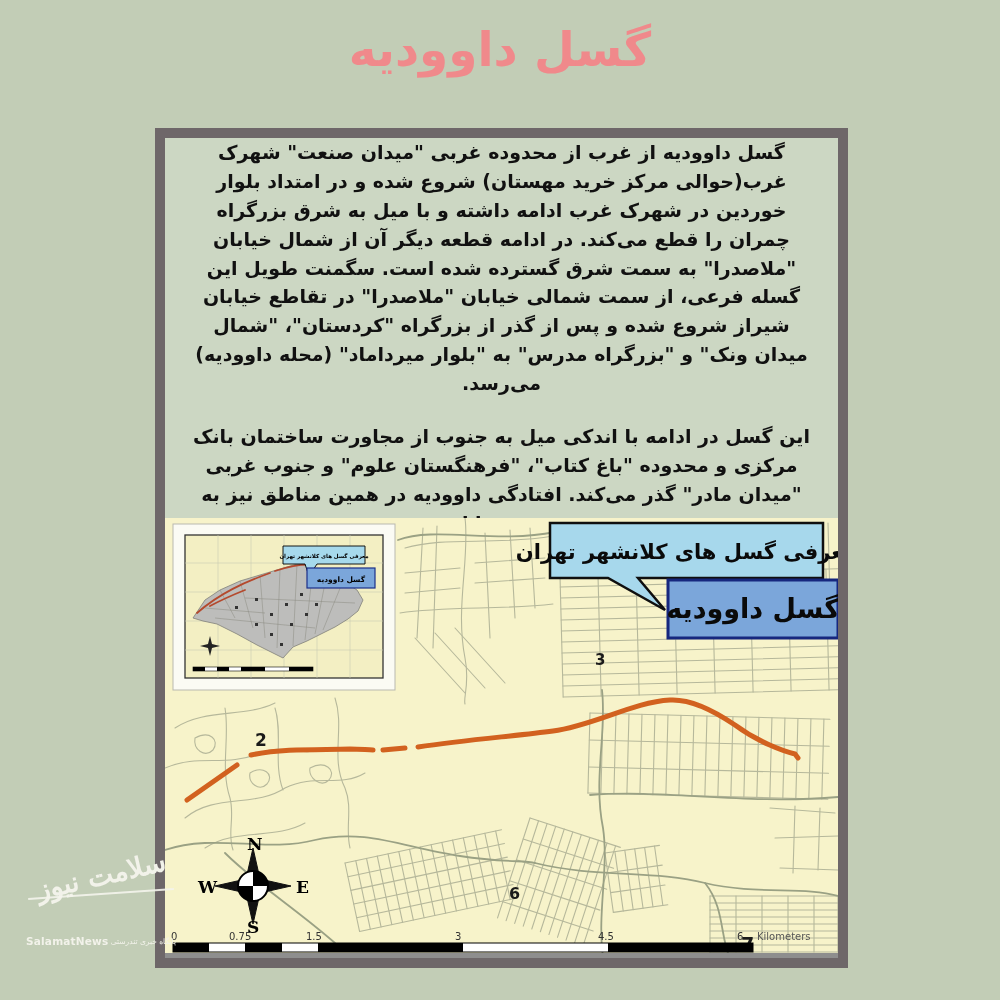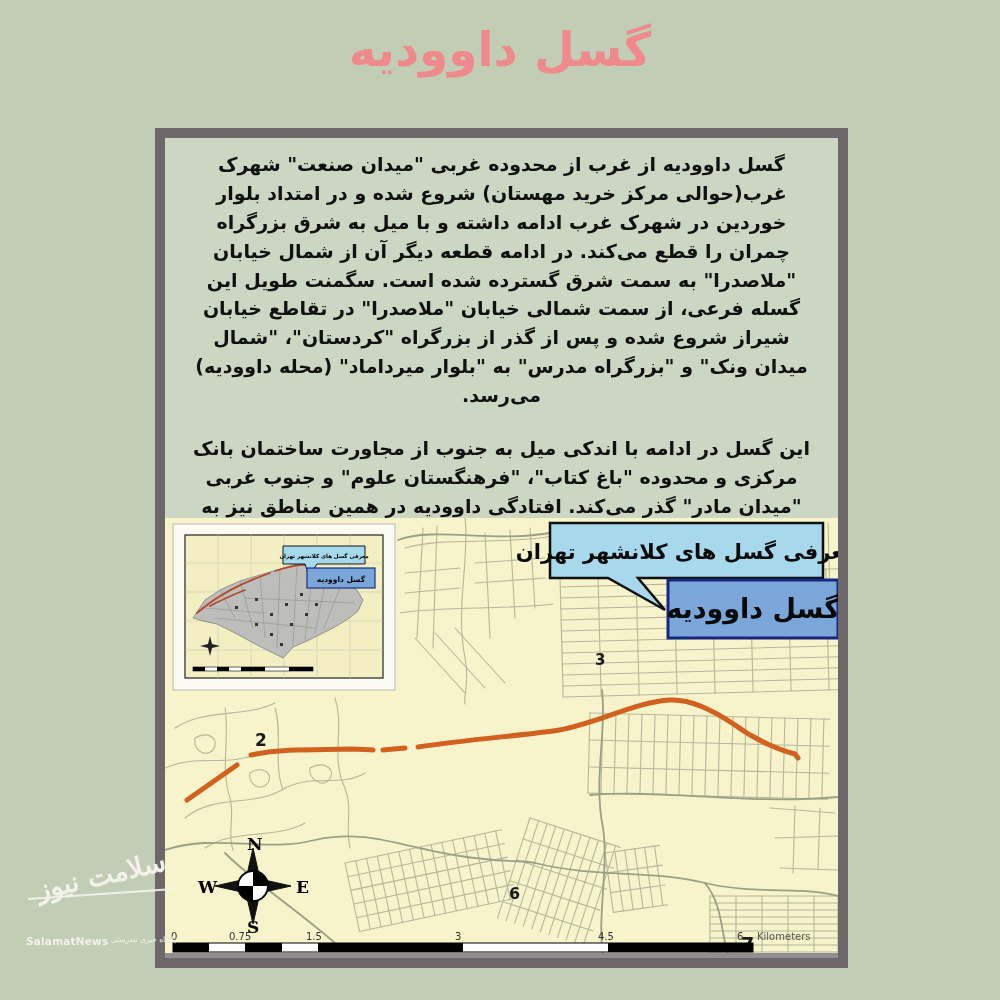--- a/index.html
+++ b/index.html
@@ -12,40 +12,40 @@
     position:absolute;top:22px;left:0;width:1000px;
     text-align:center;font-size:47px;font-weight:bold;color:#f0898b;
     direction:rtl;
   }
   .panel{
     position:absolute;left:155px;top:128px;width:693px;height:840px;
     border:10px solid #6e6769;box-sizing:border-box;background:#ccd7c3;
   }
   .article{
     position:absolute;top:0;left:0;width:673px;height:380px;
-    box-sizing:border-box;padding:12px 26px 0 26px;
+    box-sizing:border-box;padding:0 26px 0 26px;
     direction:rtl;text-align:center;color:#111;
   }
   .article p{
     margin:0 0 24px 0;font-size:19px;font-weight:700;line-height:1.52;
   }
   .map-wrap{position:absolute;left:0;bottom:0;width:673px;height:440px;}
   .map-wrap svg{display:block;}
   svg text{font-family:"DejaVu Sans","Liberation Sans",sans-serif;}
   .compass-letter{font-family:"DejaVu Serif","Liberation Serif",serif;font-weight:bold;}
   .watermark{
     position:absolute;left:26px;top:862px;width:150px;color:#f2f2ea;
   }
   .wm-fa{
     font-size:27px;font-weight:bold;direction:rtl;text-align:center;
     transform:rotate(-13deg);letter-spacing:1px;line-height:1.0;
     font-family:"DejaVu Serif","Liberation Serif",serif;
   }
   .wm-line{border-bottom:2px solid rgba(244,244,236,.9);margin:4px 2px 5px 2px;transform:rotate(-4deg);}
-  .wm-row{display:flex;justify-content:space-between;align-items:flex-start;margin-top:40px;}
+  .wm-row{display:flex;justify-content:space-between;align-items:center;margin-top:40px;}
   .wm-en{font-size:10.5px;font-weight:bold;letter-spacing:.2px;}
   .wm-tag{font-size:7.5px;direction:rtl;}
 </style>
 </head>
 <body>
 
 <div class="page-title">گسل داوودیه</div>
 
 <div class="panel">
 

